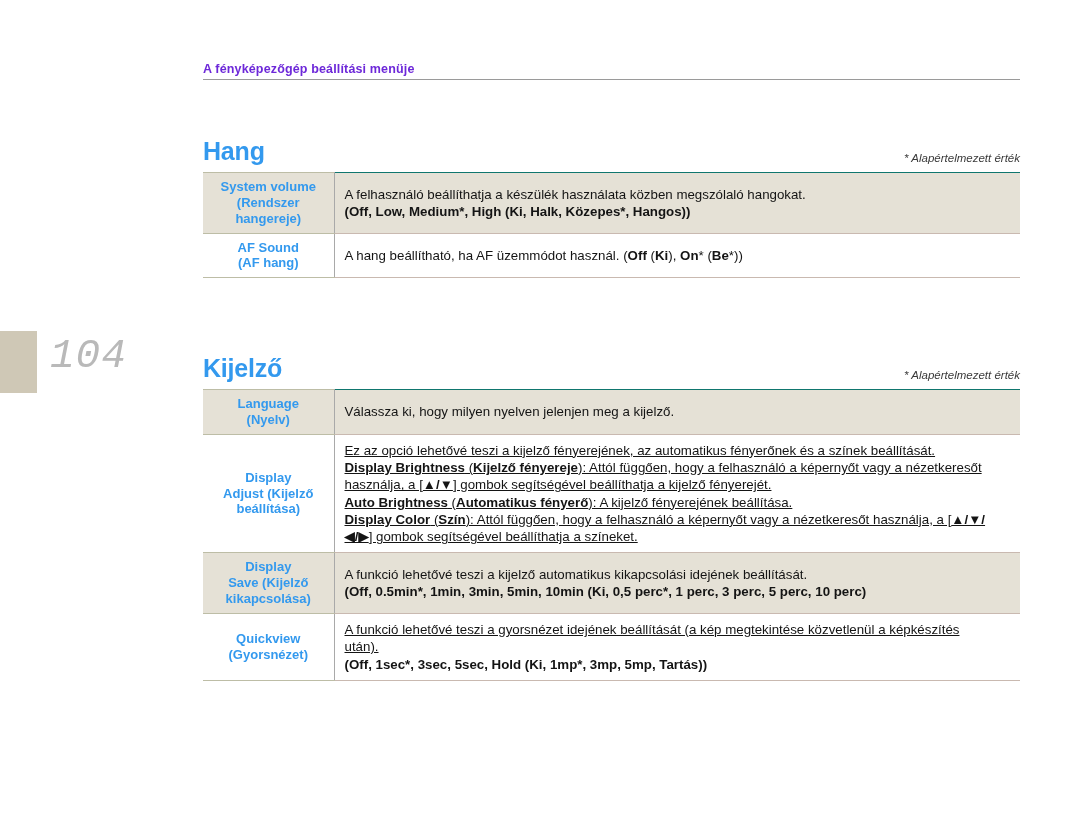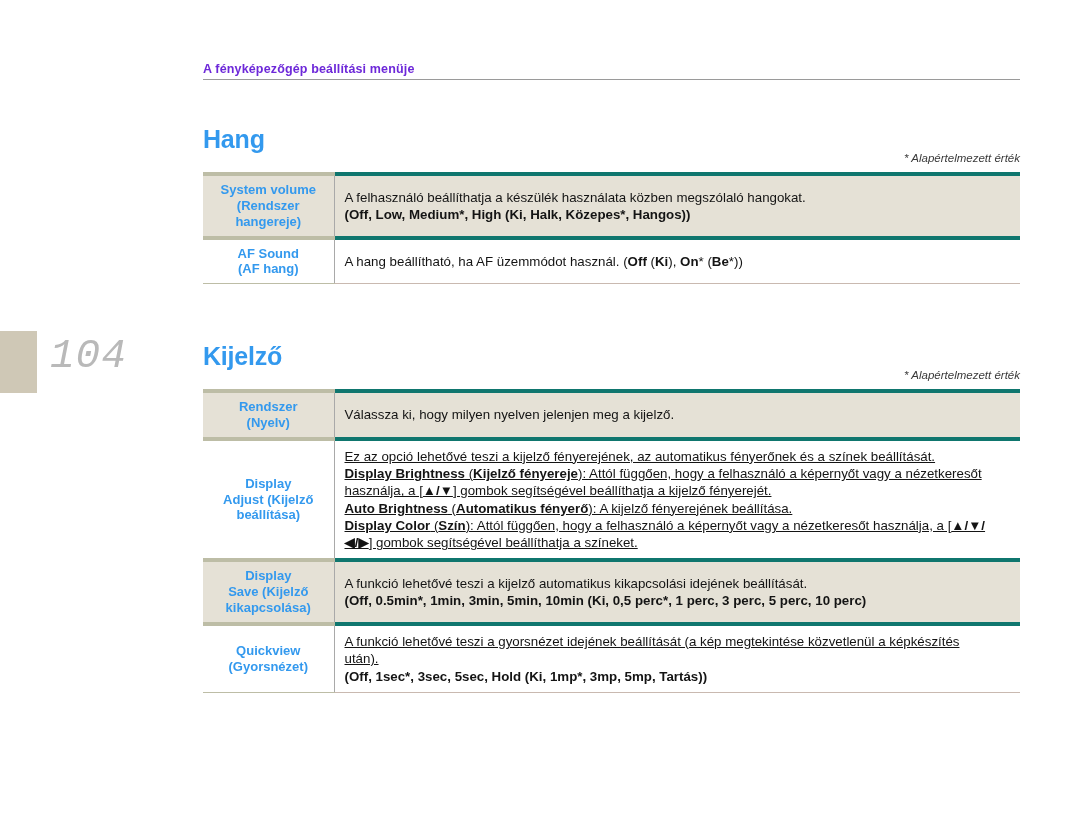--- a/index.html
+++ b/index.html
@@ -59,21 +59,21 @@
     left: 203px;
     width: 817px;
   }
   .section-head {
     position: relative;
     height: 36px;
   }
   .section-title {
     position: absolute;
     left: 0;
-    bottom: 16px;
+    bottom: 4px;
     font-size: 25px;
     font-weight: bold;
     color: #3399ee;
     line-height: 1;
     letter-spacing: -0.2px;
   }
   .section-note {
     position: absolute;
     right: 0;
     bottom: 4px;
@@ -91,21 +91,21 @@
     margin-top: 4px;
   }
   table.spec col.label-col { width: 131px; }
   table.spec col.body-col  { width: 686px; }
 
   table.spec tr.tinted > td { background: #e5e1d6; }
   table.spec tr.plain  > td { background: #ffffff; }
 
   table.spec td {
     vertical-align: middle;
-    border-top: 4px solid #0f766e;
+    border-top: 1px solid #0f766e;
     border-bottom: 1px solid #c9b9b0;
     padding: 0;
   }
   table.spec td.label {
     border-right: 1px solid #a9a9a9;
     border-top-color: #bdbda6;
     border-bottom-color: #bdbda6;
     text-align: center;
     color: #3399ee;
     font-size: 13px;
@@ -187,21 +187,21 @@
 
   <table class="spec">
     <colgroup>
         <col class="label-col">
         <col class="body-col">
       </colgroup>
     <tbody>
 
       <tr class="tinted">
         <td class="label">
-          <div>Rendszer</div>
+          <div>Language</div>
           <div>(Nyelv)</div>
         </td>
         <td class="body">
           <div class="line">Válassza ki, hogy milyen nyelven jelenjen meg a kijelző.</div>
         </td>
       </tr>
 
       <tr class="plain">
         <td class="label">
           <div>Display</div>

